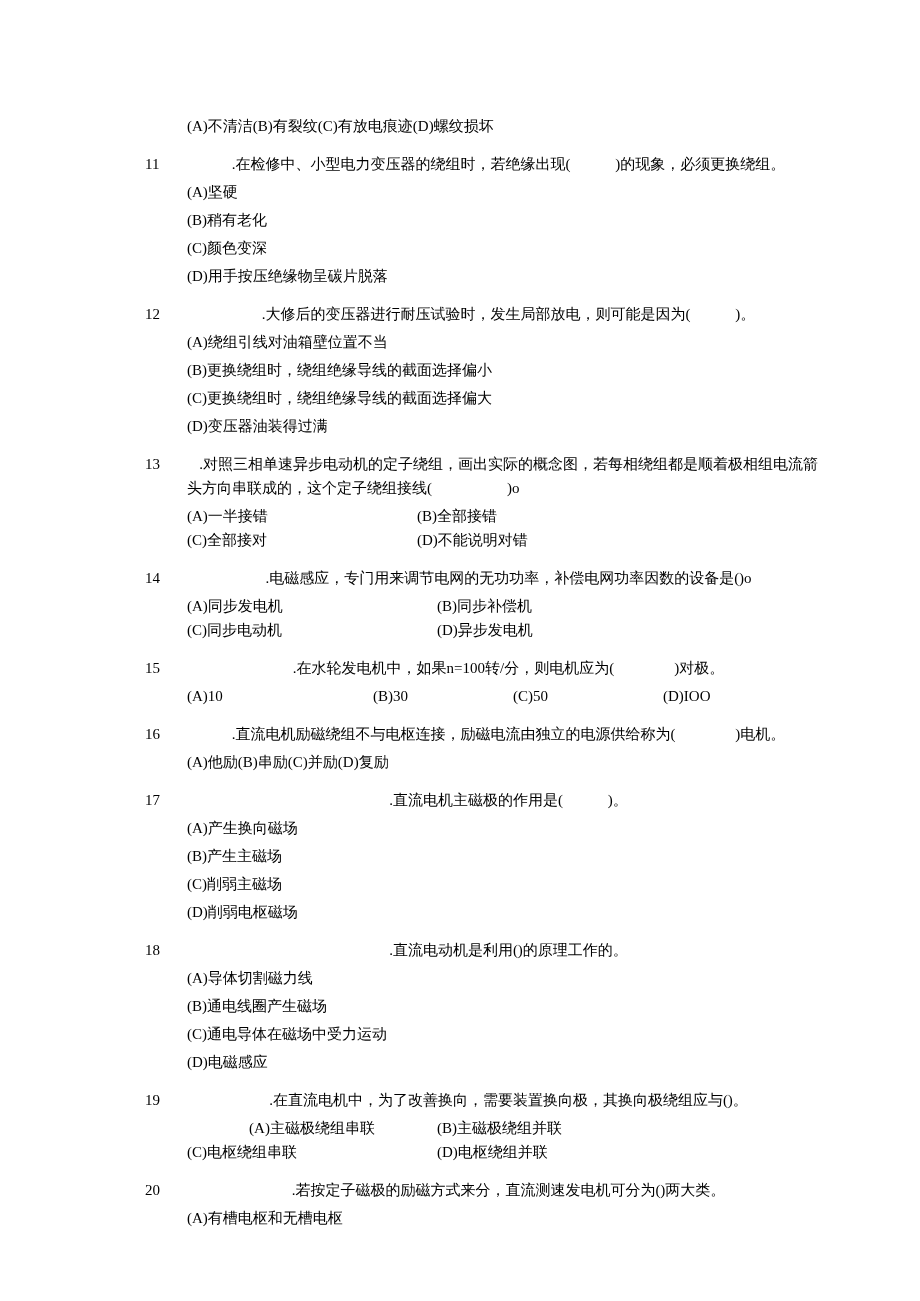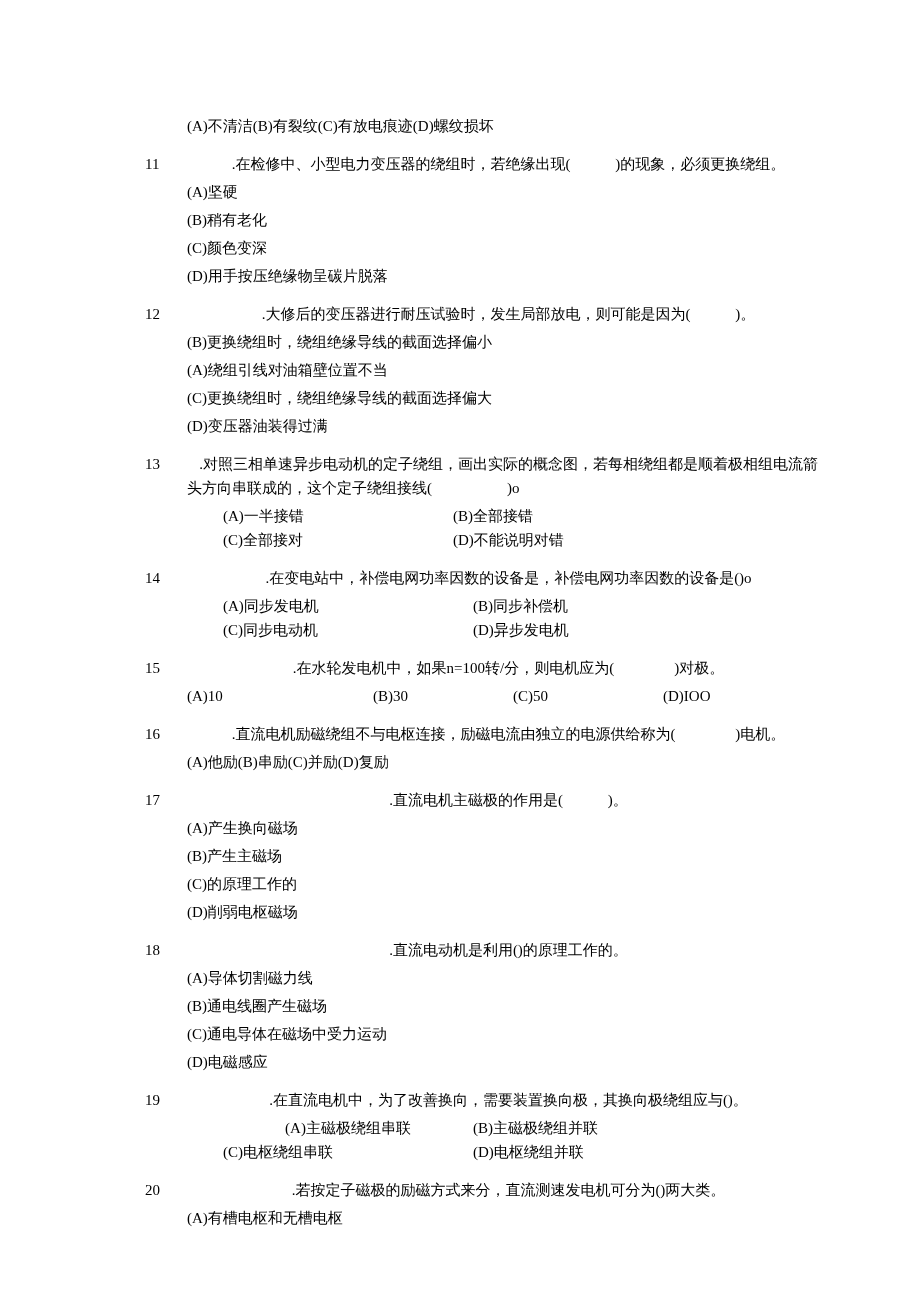--- a/index.html
+++ b/index.html
@@ -51,21 +51,20 @@
   .w4d { width: auto; }
   .opt-single {
     display: block;
     margin-top: 4px;
   }
   .stem-cont {
     margin-left: 42px;
   }
   .opts-row2 {
     display: flex;
-    margin-left: 36px;
   }
   .opts-row2 .col1 { width: 230px; }
   .opts-row2 .col2 { width: auto; text-align: center; }
 </style>
 </head>
 <body>
 
 <div class="page" id="page-root">
     <div class="q">
       <div class="opts">(A)不清洁(B)有裂纹(C)有放电痕迹(D)螺纹损坏</div>
@@ -81,22 +80,22 @@
         <div class="opt-single">(C)颜色变深</div>
         <div class="opt-single">(D)用手按压绝缘物呈碳片脱落</div>
       </div>
     </div>
     <div class="q">
       <div class="q-line">
         <div class="q-num">12</div>
         <div class="q-stem">.大修后的变压器进行耐压试验时，发生局部放电，则可能是因为(　　　)。</div>
       </div>
       <div class="opts">
+        <div class="opt-single">(A)绕组引线对油箱壁位置不当</div>
         <div class="opt-single">(B)更换绕组时，绕组绝缘导线的截面选择偏小</div>
-        <div class="opt-single">(A)绕组引线对油箱壁位置不当</div>
         <div class="opt-single">(C)更换绕组时，绕组绝缘导线的截面选择偏大</div>
         <div class="opt-single">(D)变压器油装得过满</div>
       </div>
     </div>
     <div class="q">
       <div class="q-line">
         <div class="q-num">13</div>
         <div class="q-stem">.对照三相单速异步电动机的定子绕组，画出实际的概念图，若每相绕组都是顺着极相组电流箭</div>
       </div>
       <div class="stem-cont">头方向串联成的，这个定子绕组接线(　　　　　)o</div>
@@ -107,21 +106,21 @@
         </div>
         <div class="opts-row2">
           <div class="col1">(C)全部接对</div>
           <div class="col2">(D)不能说明对错</div>
         </div>
       </div>
     </div>
     <div class="q">
       <div class="q-line">
         <div class="q-num">14</div>
-        <div class="q-stem">.在变电站中，补偿电网功率因数的设备是，补偿电网功率因数的设备是()o</div>
+        <div class="q-stem">.电磁感应，专门用来调节电网的无功功率，补偿电网功率因数的设备是()o</div>
       </div>
       <div class="opts">
         <div class="opts-row2">
           <div style="width: 250px;">(A)同步发电机</div>
           <div>(B)同步补偿机</div>
         </div>
         <div class="opts-row2">
           <div style="width: 250px;">(C)同步电动机</div>
           <div>(D)异步发电机</div>
         </div>
@@ -151,21 +150,21 @@
       </div>
     </div>
     <div class="q">
       <div class="q-line">
         <div class="q-num">17</div>
         <div class="q-stem">.直流电机主磁极的作用是(　　　)。</div>
       </div>
       <div class="opts">
         <div class="opt-single">(A)产生换向磁场</div>
         <div class="opt-single">(B)产生主磁场</div>
-        <div class="opt-single">(C)的原理工作的</div>
+        <div class="opt-single">(C)削弱主磁场</div>
         <div class="opt-single">(D)削弱电枢磁场</div>
       </div>
     </div>
     <div class="q">
       <div class="q-line">
         <div class="q-num">18</div>
         <div class="q-stem">.直流电动机是利用()的原理工作的。</div>
       </div>
       <div class="opts">
         <div class="opt-single">(A)导体切割磁力线</div>

